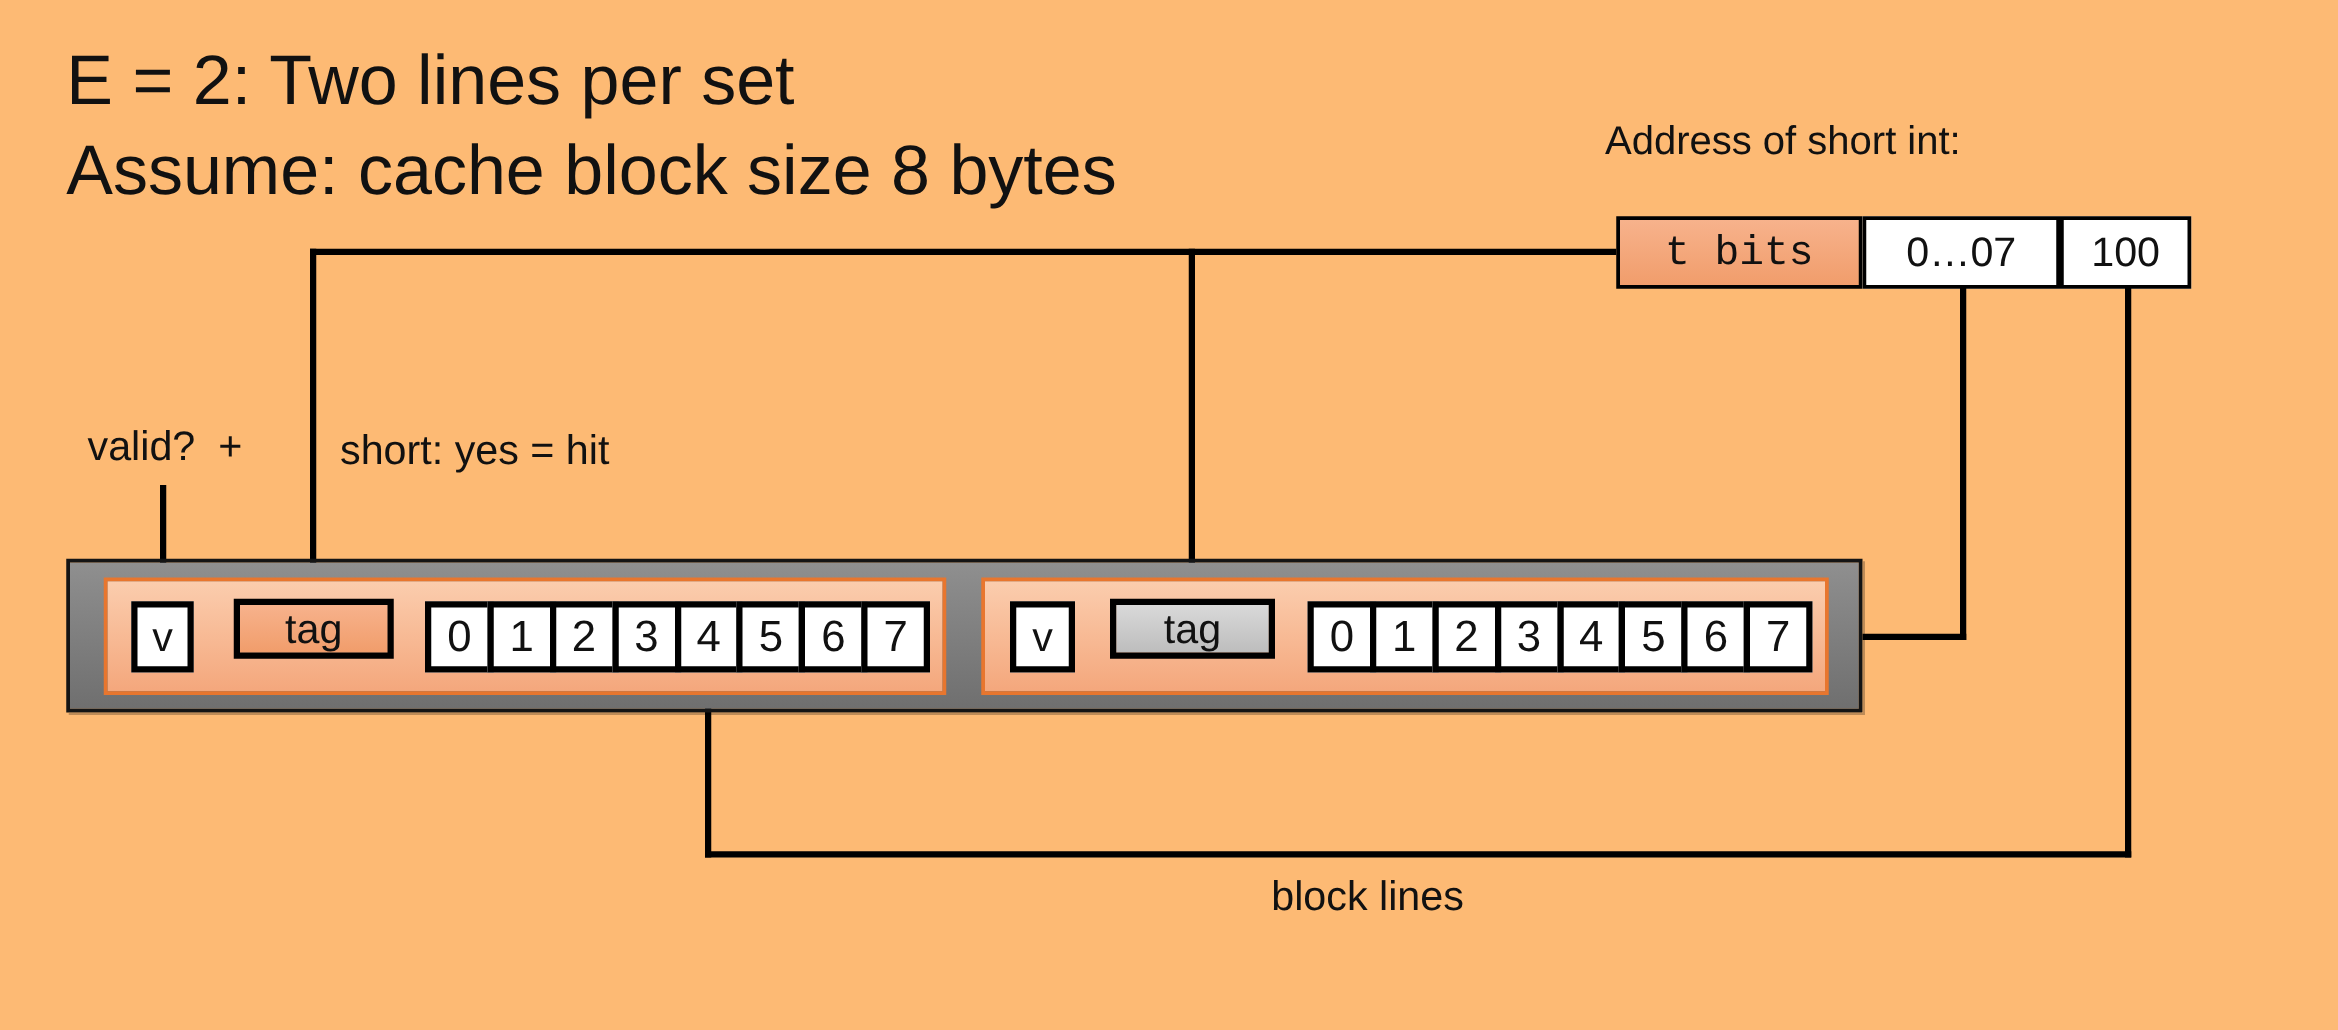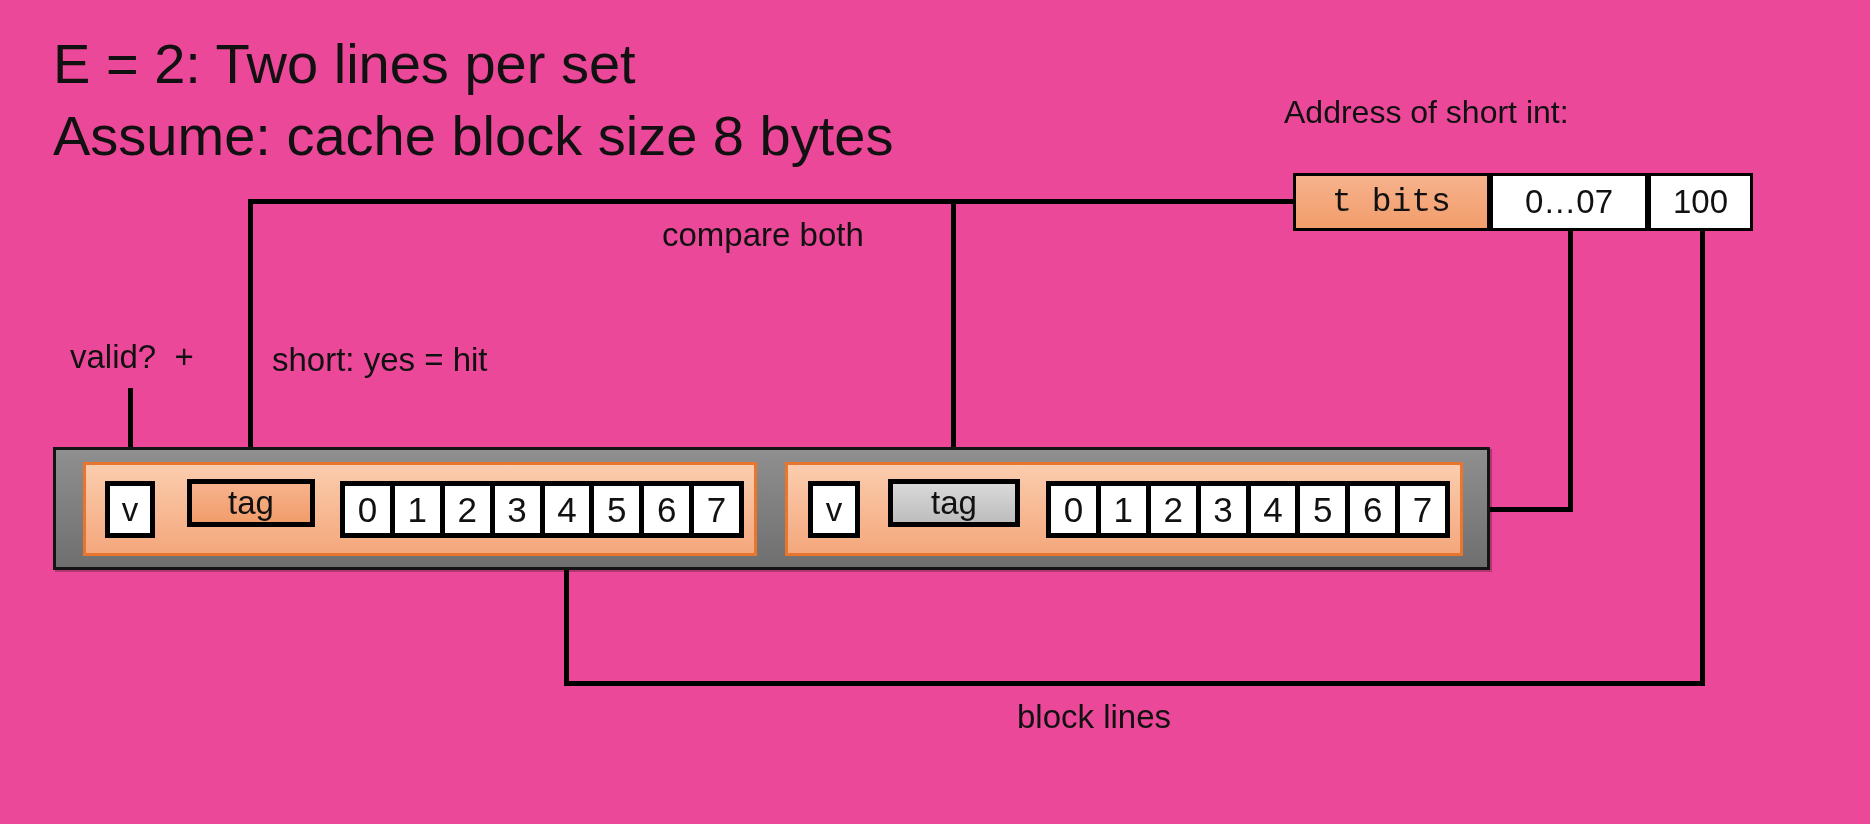--- a/index.html
+++ b/index.html
@@ -1,18 +1,18 @@
 <!DOCTYPE html>
 <html style="--accent-orange-border: #E8762E; --salmon-light-top: #FBCDAE; --salmon-light-bottom: #F4A77C; --salmon-mid-top: #F7B28C; --salmon-mid-bottom: #F19D6B; --gray-container-top: #8F8F8F; --gray-container-bottom: #6F6F6F; --gray-tag-top: #D9D9D9; --gray-tag-bottom: #BDBDBD; --wire-black: #000000; --text-black: #111111;"><head>
 <meta charset="utf-8">
 <style>
   html,body{margin:0;padding:0;background:#fff;}
   *{box-sizing:border-box;}
   .canvas{
-    position:relative;width:1870px;height:824px;background:#ec4899;overflow:hidden;
+    position:relative;width:1870px;height:824px;background:#fdba74;overflow:hidden;
     font-family:"Liberation Sans", sans-serif;color:var(--text-black,#111);
   }
   .title{position:absolute;left:53px;top:28px;font-size:56px;line-height:72px;white-space:nowrap;}
   .label{position:absolute;font-size:33px;white-space:nowrap;}
   .addr-label{position:absolute;left:1284px;top:94px;font-size:32px;white-space:nowrap;}
   .addr-field{
     position:absolute;top:173px;height:58px;border:3px solid #000;
     display:flex;align-items:center;justify-content:center;font-size:33px;background:#fff;
   }
   .addr-field.tbits{
@@ -68,21 +68,20 @@
   <div class="wire" style="left:248px;top:199px;width:1045px;height:5px;"></div>
   <div class="wire" style="left:248px;top:199px;width:5px;height:283px;"></div>
   <div class="wire" style="left:951px;top:199px;width:5px;height:283px;"></div>
   <div class="wire" style="left:128px;top:388px;width:5px;height:95px;"></div>
   <div class="wire" style="left:1568px;top:230px;width:5px;height:282px;"></div>
   <div class="wire" style="left:1490px;top:507px;width:83px;height:5px;"></div>
   <div class="wire" style="left:564px;top:538px;width:5px;height:148px;"></div>
   <div class="wire" style="left:564px;top:681px;width:1141px;height:5px;"></div>
   <div class="wire" style="left:1700px;top:230px;width:5px;height:456px;"></div>
 
-  <div class="label" style="left:662px;top:216px;">compare both</div>
   <div class="label" style="left:70px;top:338px;">valid? &nbsp;+</div>
   <div class="label" style="left:272px;top:341px;">short: yes = hit</div>
   <div class="label" style="left:1017px;top:698px;">block lines</div>
 
   <div class="set-outer"></div>
 
   <div class="line-box" style="left:83px;width:674px;"></div>
   <div class="vbox" style="left:105px;width:50px;">v</div>
   <div class="tagbox salmon" style="left:187px;width:128px;">tag</div>
   <div class="bytes" style="left:340px;">

